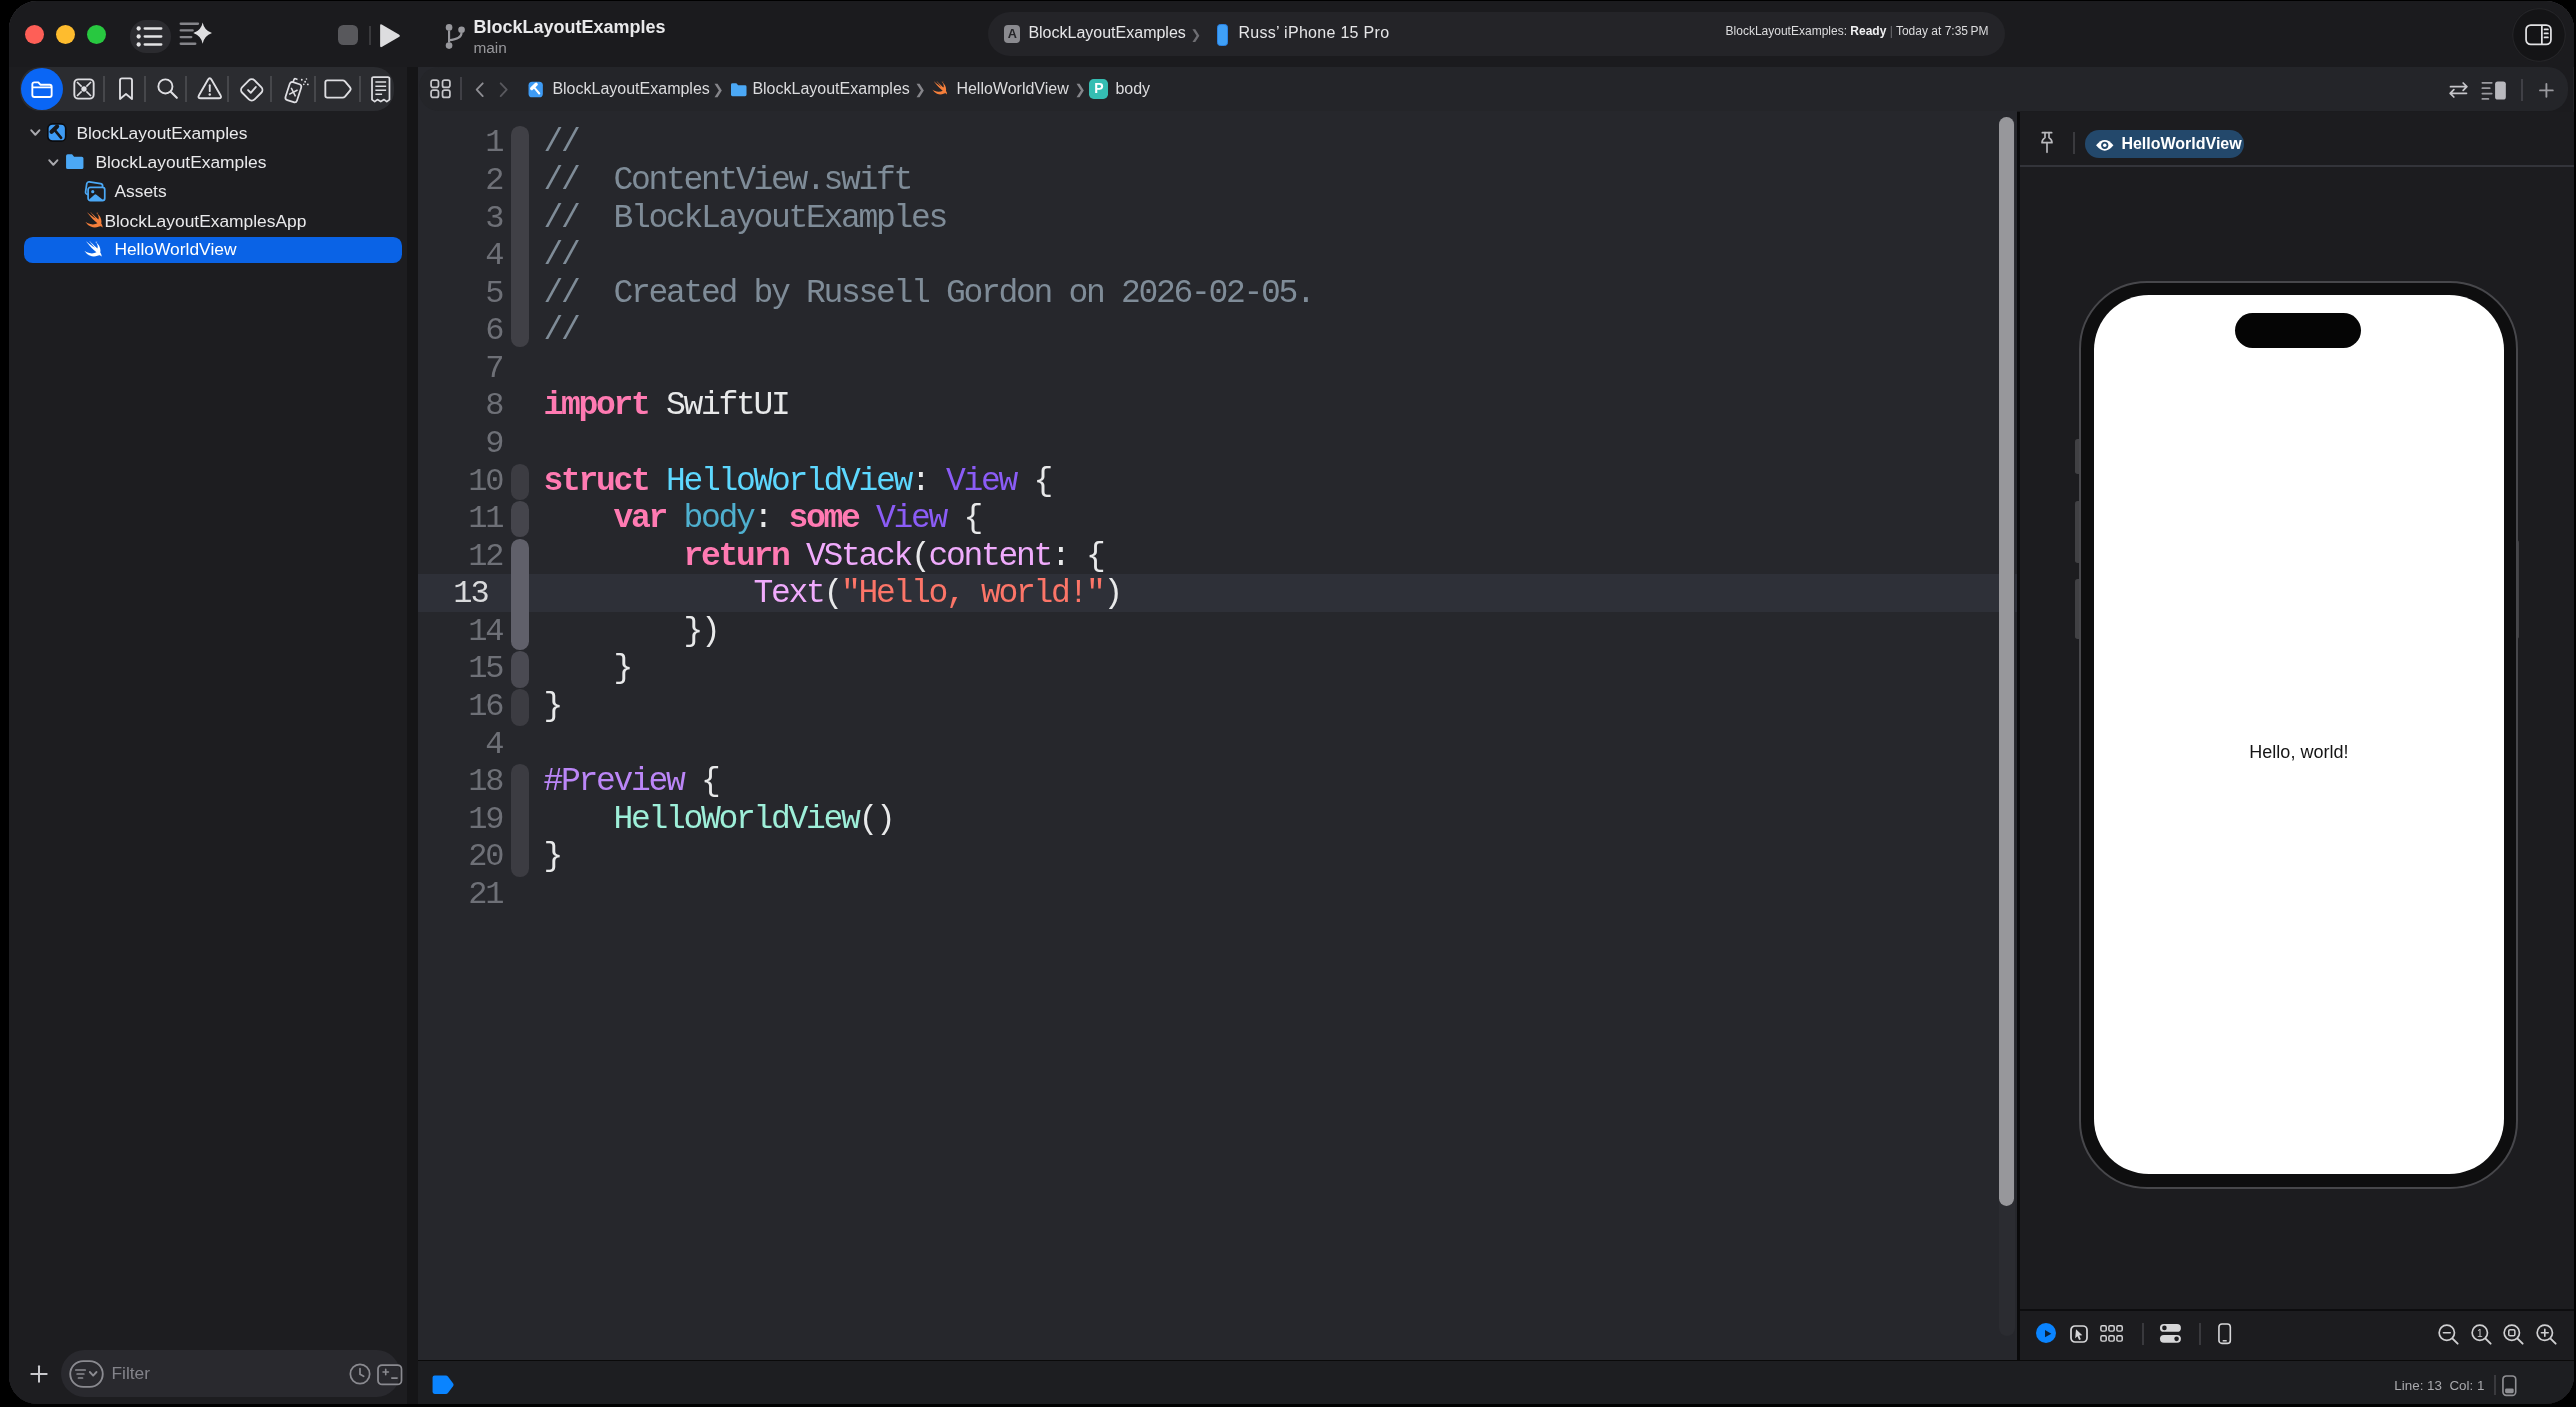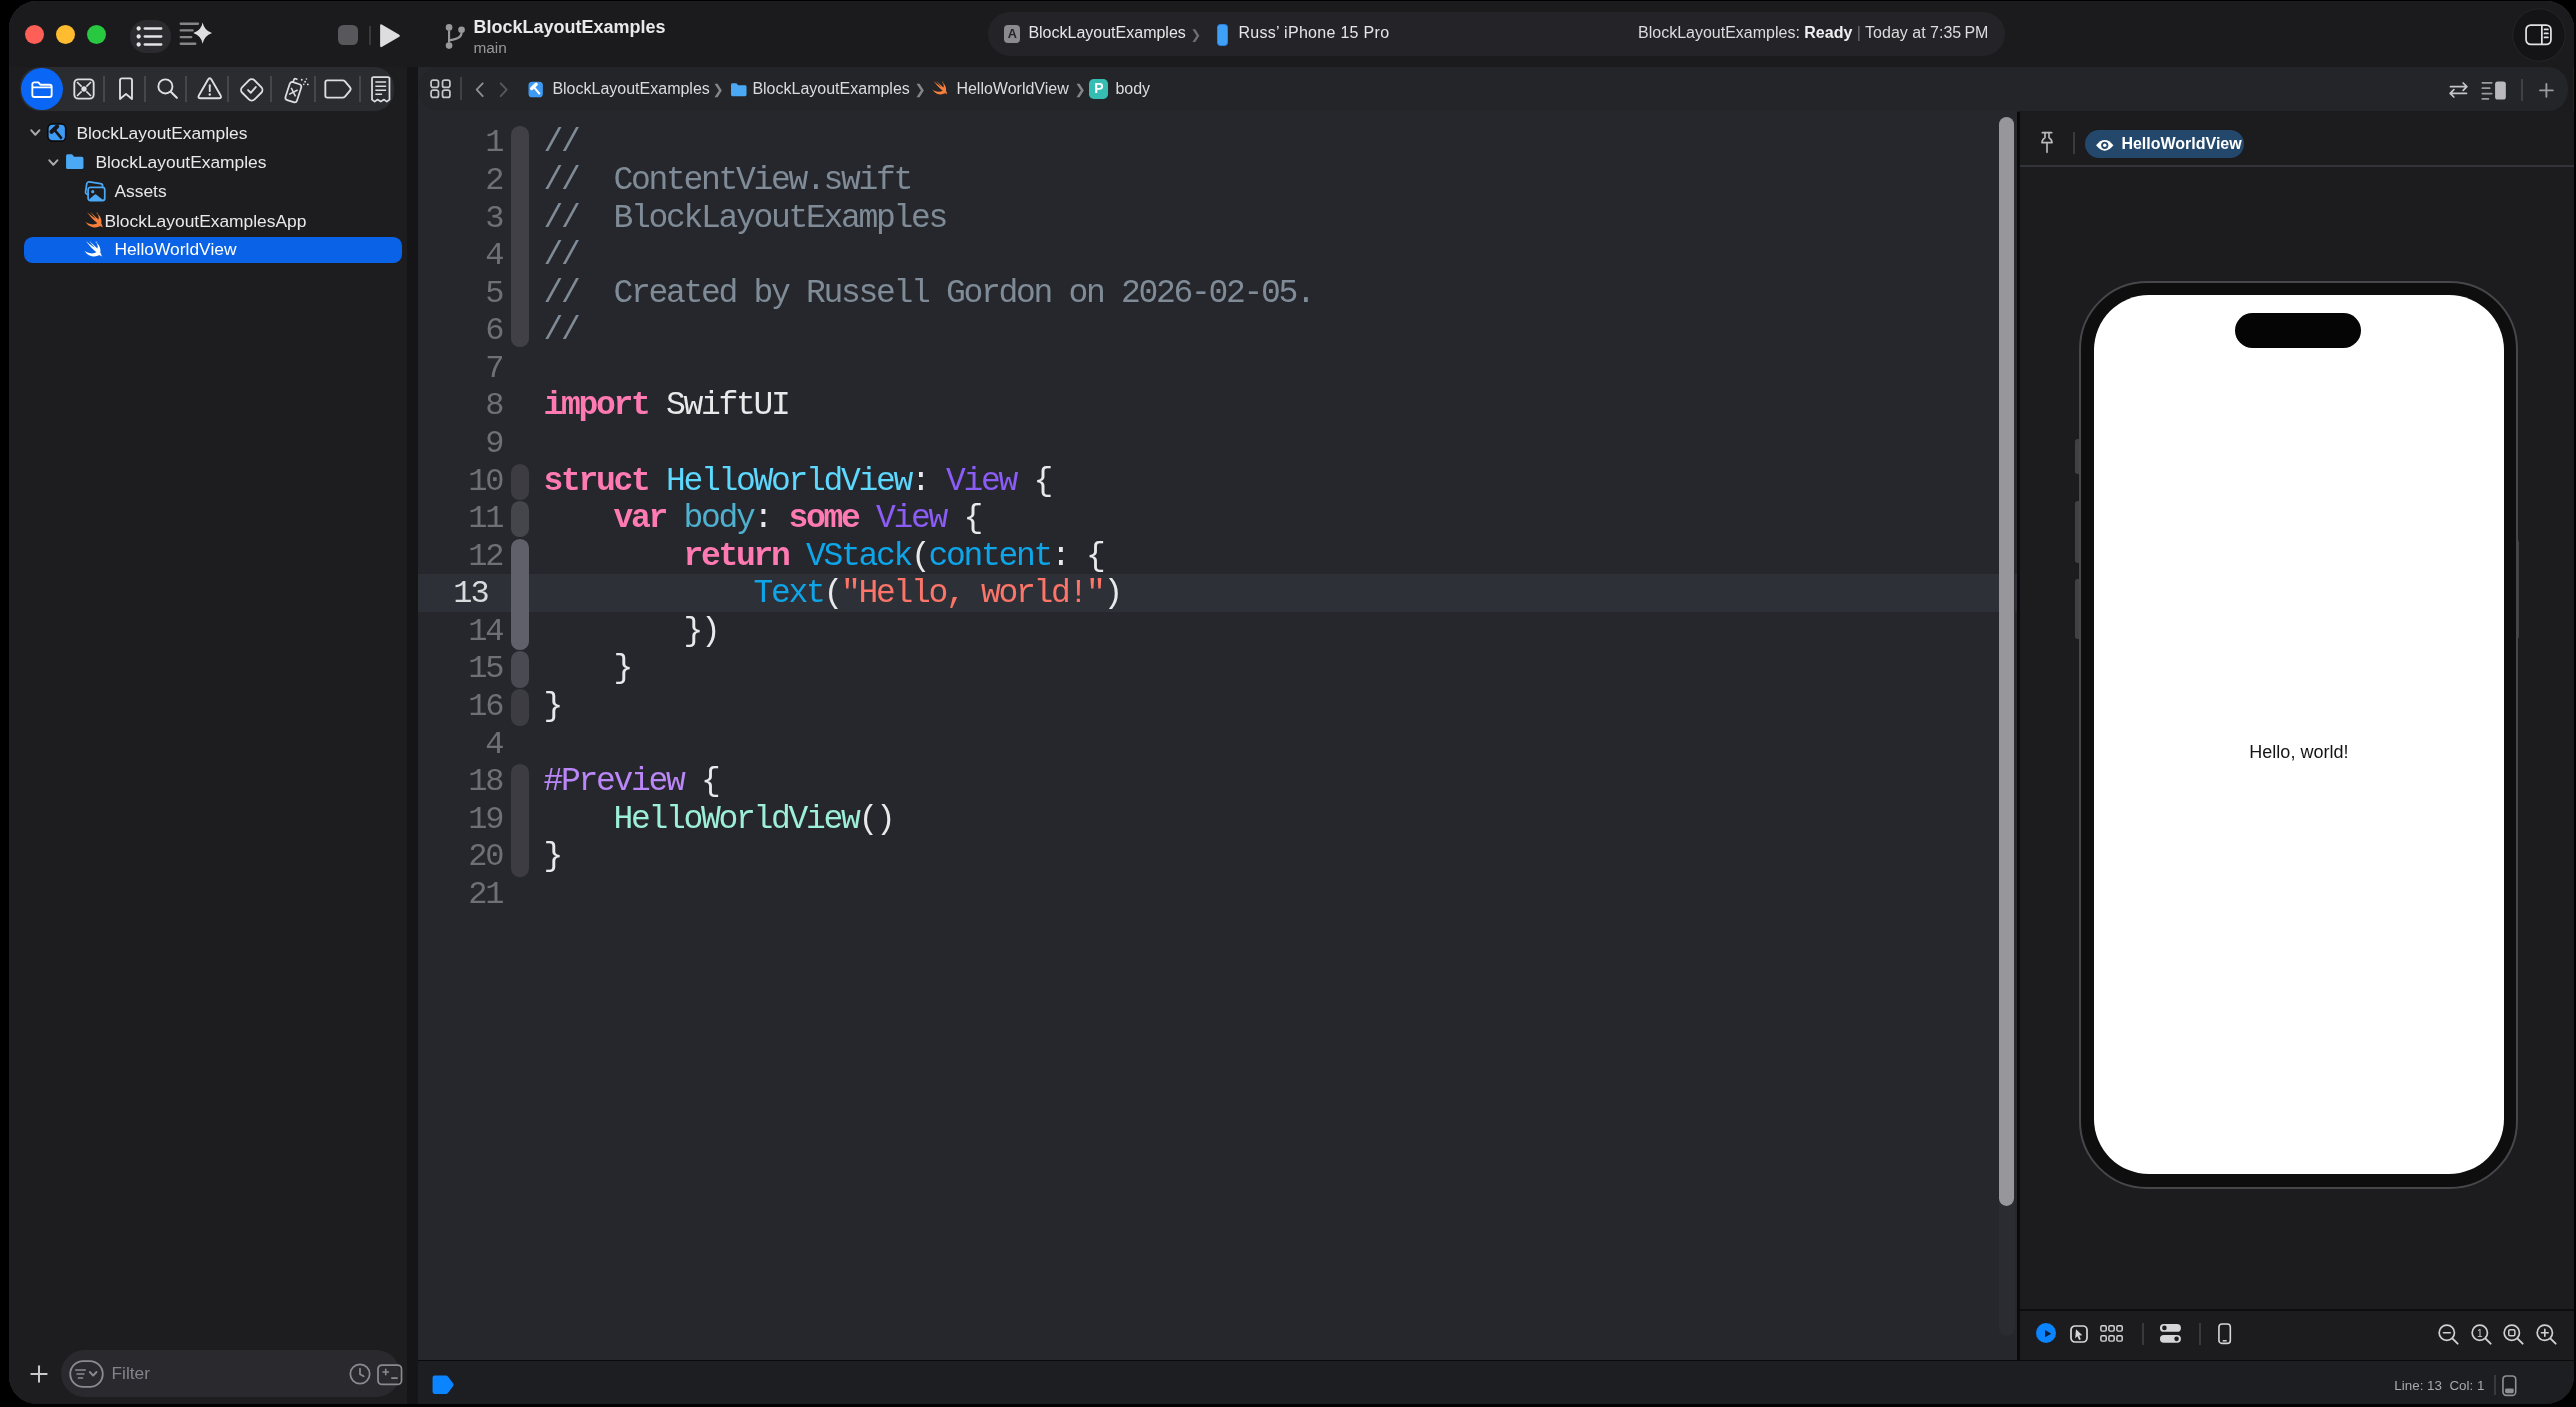--- a/index.html
+++ b/index.html
@@ -6,21 +6,21 @@
 body { font-family:"Liberation Sans", sans-serif; }
 .abs { position:absolute; }
 #win { position:absolute; left:9.4px; top:1.3px; width:2565px; height:1403px; background:#1B1B1E; border-radius:28px; overflow:hidden; box-shadow: inset 0 1.3px 0 #3a3a3d, inset 0.7px 0 0 #2a2a2d, inset -0.7px 0 0 #2a2a2d; }
 .codeline { position:absolute; left:534px; height:38px; line-height:38px; font-family:"Liberation Mono", monospace; font-size:33px; letter-spacing:-2.3px; white-space:pre; color:#E8E9EA; }
 .lnum { position:absolute; left:429px; width:64px; height:38px; line-height:38px; text-align:right; font-family:"Liberation Mono", monospace; font-size:32px; letter-spacing:-2.1px; color:#6E7077; }
 .kw { color:#FF7AB2; font-weight:bold; }
 .cm { color:#7F8C98; }
 .ty { color:#8b5cf6; }
 .tyd { color:#5DD8FF; }
 .pd { color:#4FB0CF; }
-.fn { color:#0ea5e9;text-align:right; }
+.fn { color:#f0abfc;text-align:right; }
 .st { color:#FC7568; }
 .mint { color:#9EEFD9; }
 .prev { color:#BB86F7; }
 .rib { position:absolute; left:502px; width:17.4px; border-radius:8.7px; }
 .sep-v { position:absolute; width:1.3px; background:#404046; }
 .tree-row { position:absolute; left:0; height:29.5px; line-height:29.5px; color:#E9E9EB; font-size:17.4px; white-space:pre; }
 .jseg { color:#DCDCDE; font-size:16px; }
 .jsep { color:#85858A; font-size:13.4px; }
 svg { display:block; }
 </style></head>
@@ -73,21 +73,21 @@
 <div class="abs" style="left:464px;top:16px;font-size:18px;font-weight:bold;color:#E9E9EB;">BlockLayoutExamples</div>
 <div class="abs" style="left:464px;top:38px;font-size:15.4px;color:#97979B;">main</div>
 
 <div class="abs" style="left:979px;top:10.7px;width:1017px;height:44px;border-radius:22px;background:#242428;"></div>
 <div class="abs" style="left:995px;top:23.5px;width:16px;height:18px;border-radius:4px;background:#8A8A8F;"></div>
 <div class="abs" style="left:995px;top:23.5px;width:16px;height:18px;line-height:18px;text-align:center;font-size:12.7px;font-weight:bold;color:#242428;">A</div>
 <div class="abs" style="left:1019px;top:23px;font-size:16px;color:#E6E6E8;">BlockLayoutExamples</div>
 <div class="abs" style="left:1181px;top:26px;font-size:12.7px;color:#6E6E73;">❯</div>
 <div class="abs" style="left:1208px;top:23px;width:10.7px;height:21.5px;border-radius:3.4px;background:#3FA0F7;border:1.3px solid #2A82E4;"></div>
 <div class="abs" style="left:1229px;top:23px;font-size:16px;color:#E6E6E8;letter-spacing:0.3px;">Russ’ iPhone 15 Pro</div>
-<div class="abs" style="left:1979px;top:23px;font-size:16px;color:#DCDCDE;transform:translateX(-100%);white-space:pre;">BlockLayoutExamples: <b style="color:#F0F0F2;">Ready</b> <span style="color:#6E6E73;">|</span> Today at 7:35 PM</div>
+<div class="abs" style="left:1979px;top:23px;font-size:12px;color:#DCDCDE;transform:translateX(-100%);white-space:pre;">BlockLayoutExamples: <b style="color:#F0F0F2;">Ready</b> <span style="color:#6E6E73;">|</span> Today at 7:35 PM</div>
 
 <div class="abs" style="left:2503px;top:6.7px;width:54px;height:54px;border-radius:50%;background:#141416;box-shadow:inset 0 0 0 1.3px #242427;"></div>
 <svg class="abs" style="left:2516px;top:23px;" width="27" height="21.5" viewBox="0 0 40 32">
  <rect x="1.5" y="1.5" width="37" height="29" rx="7" fill="none" stroke="#E2E2E4" stroke-width="2.6"></rect>
  <line x1="25" y1="1.5" x2="25" y2="30.5" stroke="#E2E2E4" stroke-width="2.6"></line>
  <g stroke="#E2E2E4" stroke-width="2.6" stroke-linecap="round">
         <line x1="29" y1="8" x2="34" y2="8"></line>
         <line x1="29" y1="14" x2="34" y2="14"></line>
         <line x1="29" y1="20" x2="34" y2="20"></line>
       </g>

